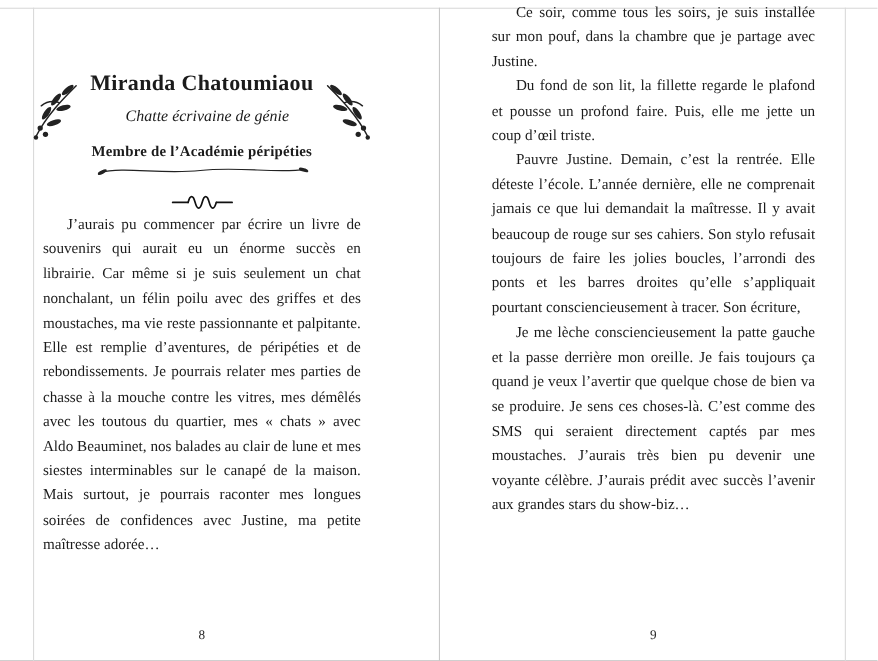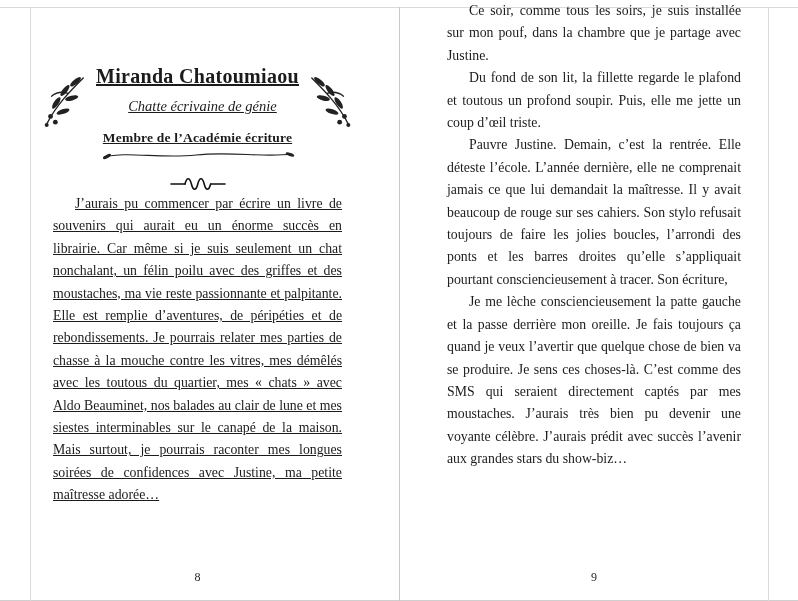--- a/index.html
+++ b/index.html
@@ -16,21 +16,21 @@
   .frame-top    { top:7px; left:0; right:0; height:1px; }
   .frame-bottom { bottom:0; left:0; right:0; height:1px; background:#cfcfcf; }
   .edge-left    { top:7px; bottom:0; left:30px;  width:1px; }
   .edge-right   { top:7px; bottom:0; left:768px; width:1px; }
   .gutter       { top:7px; bottom:0; left:399px; width:1px; background:#c8c8c8; }
 
   .page { position:absolute; top:0; height:100%; }
   .page-left  { left:31px;  width:368px; }
   .page-right { left:400px; width:368px; }
 
-  .content-left  { position:absolute; left:22px; top:0; width:289px; height:100%;text-decoration:underline; }
+  .content-left  { position:absolute; left:8px; top:0; width:289px; height:100%; }
   .content-right { position:absolute; left:47px; top:0; width:294px; height:100%; }
 
   .header { position:relative; text-align:center; padding-top:64px; }
   .book-title {
     font-size:20px; font-weight:bold; letter-spacing:0.3px;
     line-height:24px; white-space:nowrap;
   }
   .book-subtitle { margin-top:9px; font-style:italic; font-size:14.5px; line-height:18px;padding-left:10px; }
   .affiliation   { margin-top:14px; font-weight:bold; font-size:13.5px; line-height:17px; letter-spacing:0.2px; }
   .flourish-wrap { margin-top:2px; height:14px; }
@@ -99,21 +99,21 @@
               <ellipse cx="25" cy="41" rx="7" ry="2.5" transform="rotate(-18 25 41)"></ellipse>
               <circle cx="12" cy="46" r="2.5"></circle>
               <circle cx="17" cy="52" r="2.5"></circle>
               <circle cx="8" cy="55" r="2.1"></circle>
             </g>
           </svg>
         </span>
 
         <div class="book-title">Miranda Chatoumiaou</div>
         <div class="book-subtitle">Chatte écrivaine de génie</div>
-        <div class="affiliation">Membre de l’Académie écriture</div>
+        <div class="affiliation">Membre de l’Académie péripéties</div>
 
         <div class="flourish-wrap">
           <svg width="200" height="14" viewBox="0 0 200 14" aria-hidden="true">
             <path d="M6 9 C 30 3, 62 11, 98 7 C 134 3, 166 10, 194 6" stroke="#222" stroke-width="1.1" fill="none" stroke-linecap="round"></path>
             <ellipse cx="9" cy="8.5" rx="4.5" ry="1.6" transform="rotate(-28 9 8.5)" fill="#222"></ellipse>
             <ellipse cx="192" cy="6.5" rx="4.5" ry="1.6" transform="rotate(18 192 6.5)" fill="#222"></ellipse>
           </svg>
         </div>
 
         <div class="divider-wrap">
@@ -132,21 +132,21 @@
       </div>
 
       <div class="page-number">8</div>
     </div>
   </div>
 
   <div class="page page-right">
     <div class="content-right">
       <div class="body body-right">
         <p>Ce soir, comme tous les soirs, je suis installée sur mon pouf, dans la chambre que je partage avec Justine.</p>
-        <p>Du fond de son lit, la fillette regarde le plafond et toutous un profond soupir. Puis, elle me jette un coup d’œil triste.</p>
+        <p>Du fond de son lit, la fillette regarde le plafond et pousse un profond faire. Puis, elle me jette un coup d’œil triste.</p>
         <p>Pauvre Justine. Demain, c’est la rentrée. Elle déteste l’école. L’année dernière, elle ne comprenait jamais ce que lui demandait la maîtresse. Il y avait beaucoup de rouge sur ses cahiers. Son stylo refusait toujours de faire les jolies boucles, l’arrondi des ponts et les barres droites qu’elle s’appliquait pourtant consciencieusement à tracer. Son écriture,</p>
         <p>Je me lèche consciencieusement la patte gauche et la passe derrière mon oreille. Je fais toujours ça quand je veux l’avertir que quelque chose de bien va se produire. Je sens ces choses-là. C’est comme des SMS qui seraient directement captés par mes moustaches. J’aurais très bien pu devenir une voyante célèbre. J’aurais prédit avec succès l’avenir aux grandes stars du show-biz…</p>
       </div>
 
       <div class="page-number">9</div>
     </div>
   </div>
 
 </div>
 

